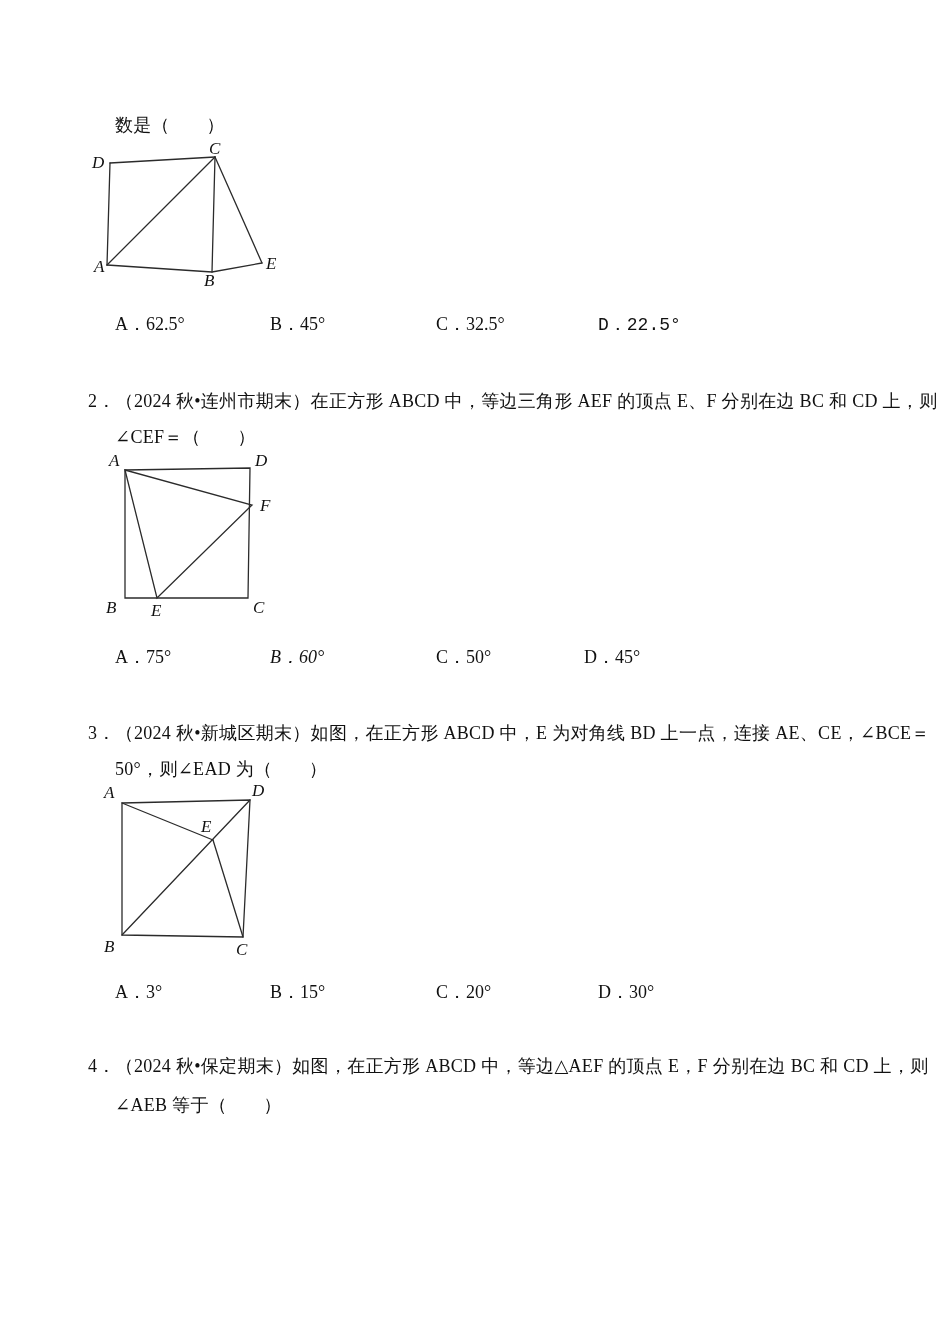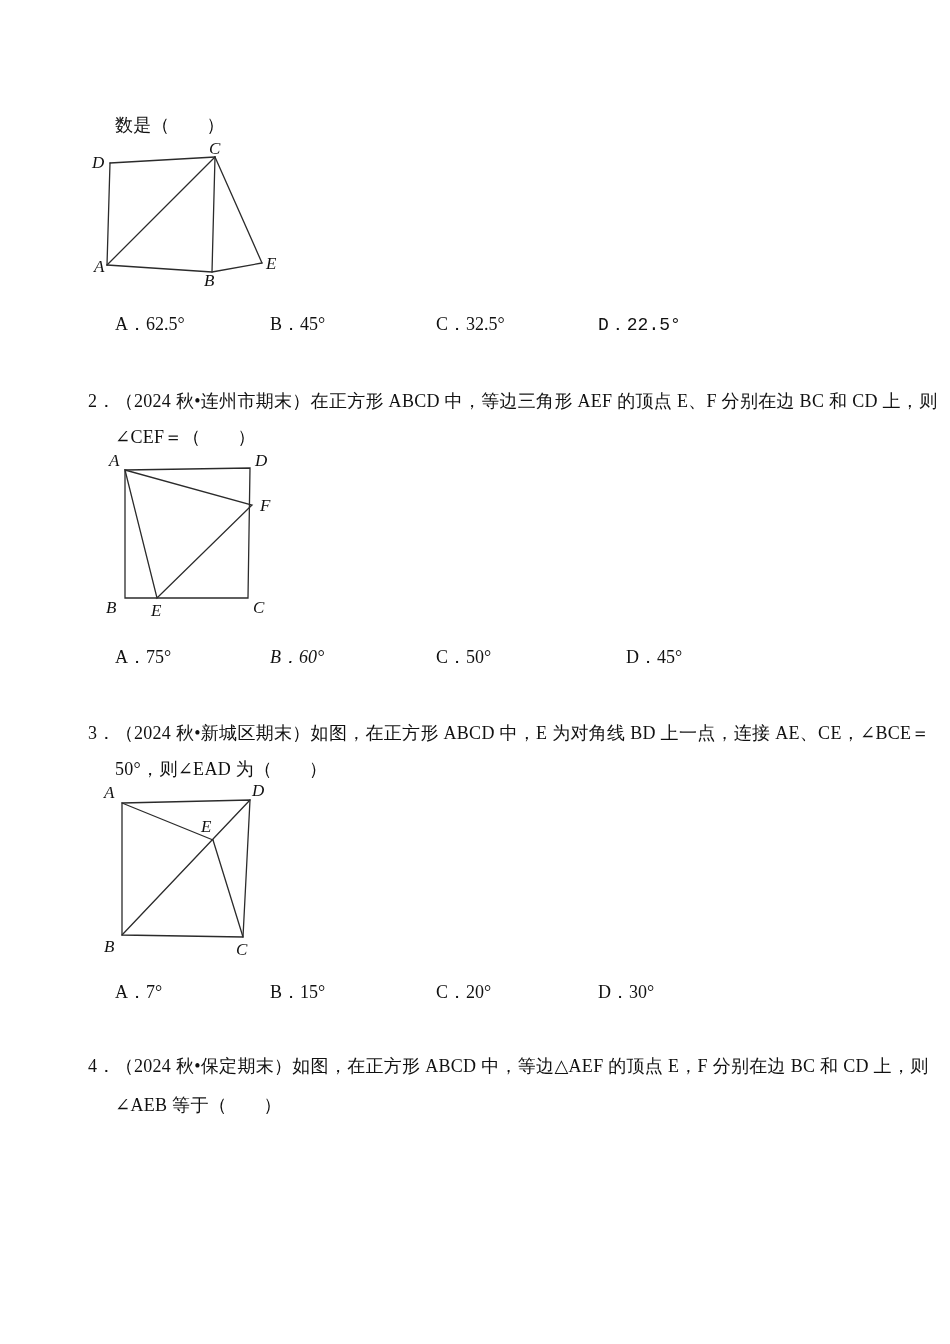--- a/index.html
+++ b/index.html
@@ -81,40 +81,40 @@
     <text x="157" y="61">F</text>
     <text x="3" y="163">B</text>
     <text x="48" y="166">E</text>
     <text x="150" y="163">C</text>
   </svg>
 
   <div class="opts" style="top:645px;">
     <span style="left:115px;">A．75°</span>
     <span style="left:270px;font-style:italic;">B．60°</span>
     <span style="left:436px;">C．50°</span>
-    <span style="left:626px;">D．45°</span>
+    <span style="left:584px;">D．45°</span>
   </div>
 
   <div class="tline" style="left:88px; top:720px;">3．（2024 秋•新城区期末）如图，在正方形 ABCD 中，E 为对角线 BD 上一点，连接 AE、CE，∠BCE＝</div>
   <div class="tline" style="left:115px; top:756px;">50°，则∠EAD 为（　　）</div>
 
   <svg class="fig" style="left:98px; top:780px;" width="190" height="180" viewBox="0 0 190 180">
     <polygon points="24,23 152,20 145,157 24,155"></polygon>
     <line x1="24" y1="155" x2="152" y2="20"></line>
     <line x1="24" y1="23" x2="115" y2="60"></line>
     <line x1="115" y1="60" x2="145" y2="157"></line>
     <text x="6" y="18">A</text>
     <text x="154" y="16">D</text>
     <text x="103" y="52">E</text>
     <text x="6" y="172">B</text>
     <text x="138" y="175">C</text>
   </svg>
 
   <div class="opts" style="top:980px;">
-    <span style="left:115px;">A．7°</span>
+    <span style="left:115px;">A．3°</span>
     <span style="left:270px;">B．15°</span>
     <span style="left:436px;">C．20°</span>
     <span style="left:598px;">D．30°</span>
   </div>
 
   <div class="tline" style="left:88px; top:1053px;">4．（2024 秋•保定期末）如图，在正方形 ABCD 中，等边△AEF 的顶点 E，F 分别在边 BC 和 CD 上，则</div>
   <div class="tline" style="left:115px; top:1092px;">∠AEB 等于（　　）</div>
 
 </div>
 

